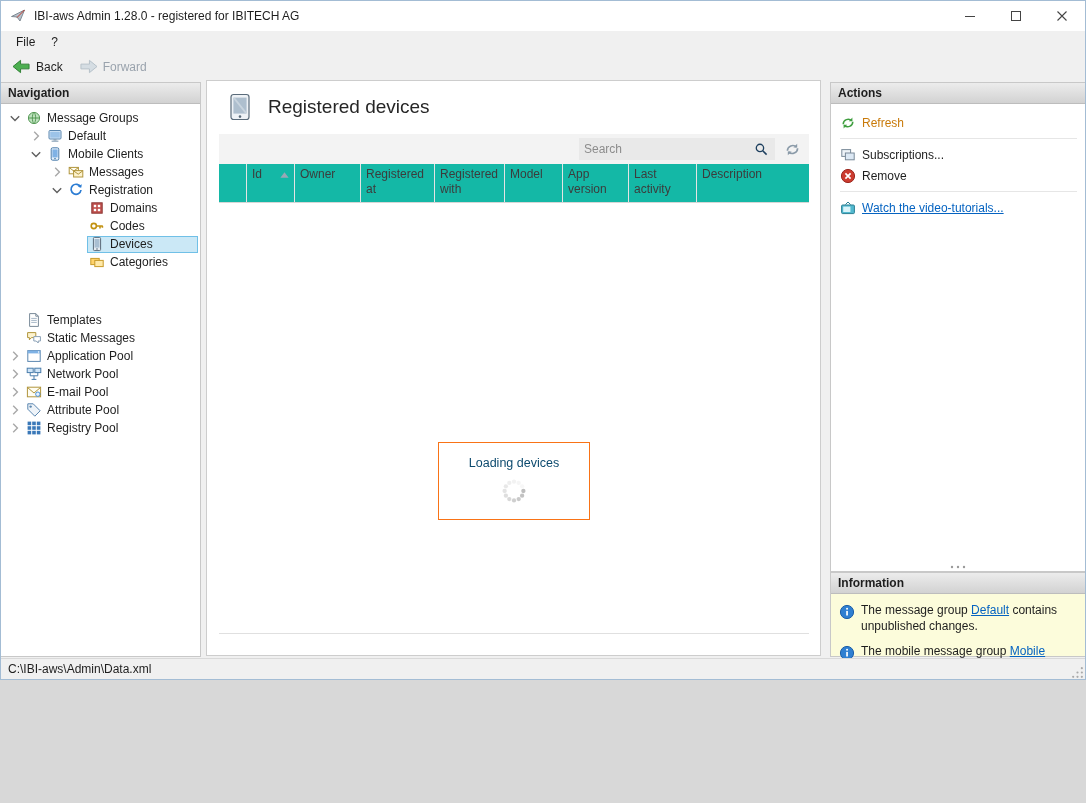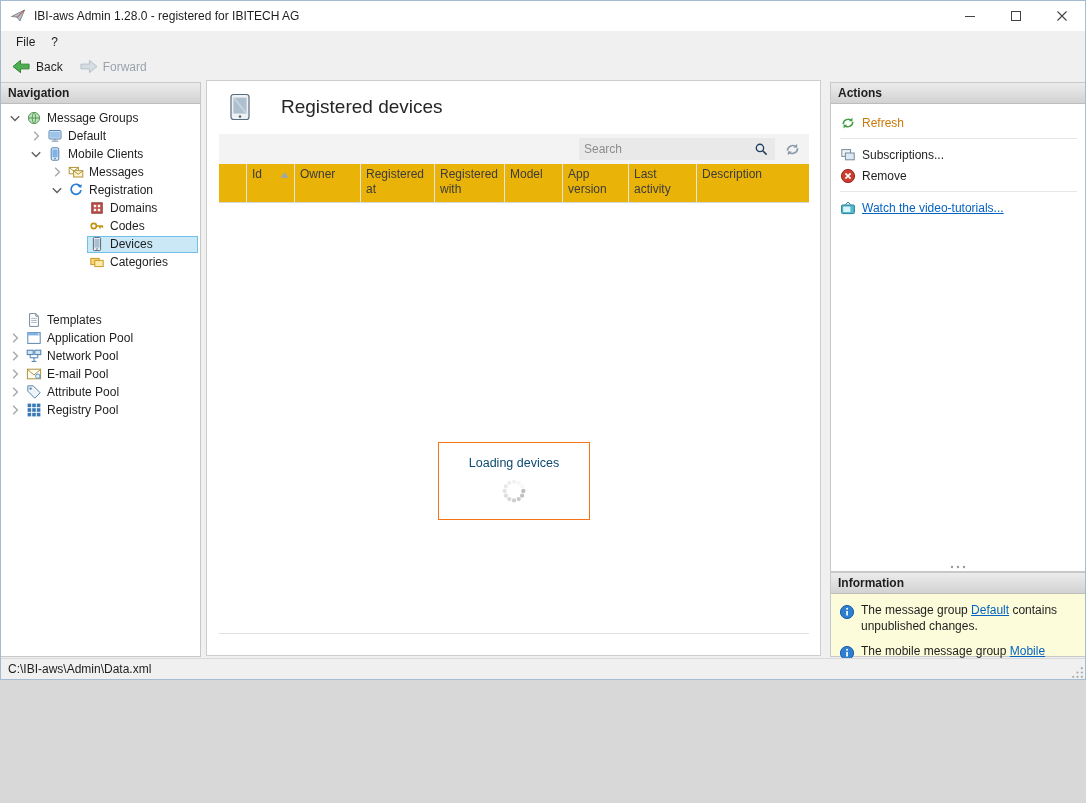--- a/index.html
+++ b/index.html
@@ -32,31 +32,31 @@
   .nav-panel{position:absolute;left:1px;top:82px;width:200px;bottom:23px;background:#fff;border:1px solid #c8c8c8;border-left:none;box-sizing:border-box;}
   .tree{padding-top:5px;}
   .tree-row{display:flex;align-items:center;height:18px;white-space:nowrap;cursor:default;}
   .chev{width:17px;height:16px;flex:none;display:inline-flex;}
   .hl{display:inline-flex;align-items:center;height:17px;padding:0 4px 0 1px;border:1px solid transparent;gap:4px;box-sizing:border-box;}
   .tree-row.selected .hl{background:#cbe8f6;border-color:#70c0e7;flex:1;margin-right:2px;}
   .tree-label{padding-left:1px;}
 
   
   .main-card{position:absolute;left:206px;top:80px;width:615px;bottom:24px;background:#fff;border:1px solid #cdcdcd;box-sizing:border-box;}
-  .main-header{position:absolute;top:0;left:0;right:0;height:52px;display:flex;align-items:center;padding-left:22px;gap:30px;}
+  .main-header{position:absolute;top:0;left:0;right:0;height:52px;display:flex;align-items:center;padding-left:22px;gap:17px;}
   .icon.big{width:22px;height:28px;}
   .main-title{font-size:19px;color:#262626;}
   .search-band{position:absolute;top:53px;left:12px;right:11px;height:30px;background:#f3f3f3;display:flex;align-items:center;justify-content:flex-end;}
   .search-box{width:196px;height:22px;background:#e9e9e9;display:flex;align-items:center;padding:0 7px 0 3px;box-sizing:border-box;}
   .search-input{flex:1;border:none;background:transparent;outline:none;font:inherit;color:#333;min-width:0;}
   .search-input::placeholder{color:#8c8c8c;}
   .search-box .icon{width:14px;height:14px;}
   .grid-refresh{width:34px;display:flex;justify-content:center;cursor:pointer;}
   .grid-refresh .icon{width:17px;height:17px;}
-  .table-header{position:absolute;top:83px;left:12px;right:11px;height:38px;display:flex;border-bottom:1px solid #d6d6d6;background:#eab308;}
+  .table-header{position:absolute;top:83px;left:12px;right:11px;height:38px;display:flex;border-bottom:1px solid #d6d6d6;background:#14b8a6;}
   .th{border-right:1px solid #e4e4e4;padding:3px 5px;color:#3c3c3c;line-height:1.25;display:flex;align-items:flex-start;box-sizing:border-box;}
   .th.blank{width:28px;flex:none;}
   .icon.sort{width:9px;height:6px;margin-left:auto;margin-top:5px;}
   .grid-body{position:absolute;top:121px;left:12px;right:11px;bottom:21px;border-bottom:1px solid #e0e0e0;}
   .loading-box{position:absolute;left:50%;top:240px;transform:translateX(-50%);width:152px;height:78px;border:1px solid #f97316;
     background:#fff;text-align:center;padding-top:13px;box-sizing:border-box;font-size:12.5px;color:#0c4a6e;}
   .icon.spinner{width:30px;height:30px;margin-top:6px;}
 
   
   .right-panel{position:absolute;left:830px;right:1px;top:82px;bottom:23px;}
@@ -286,20 +286,32 @@
           <span class="chev"></span>
           <span class="hl">
             <span class="icon">
               <svg viewBox="0 0 16 16">
                 <path d="M3.6 1.6h6.2l2.6 2.6v10.2H3.6z" fill="#fff" stroke="#7a8a99"></path>
                 <path d="M9.8 1.6v2.6h2.6" fill="none" stroke="#7a8a99"></path>
                 <path d="M5.2 6.4h5.6M5.2 8.4h5.6M5.2 10.4h5.6" stroke="#a8b8c8"></path>
               </svg>
             </span>
             <span class="tree-label">Templates</span>
+          </span>
+        </div>
+        <div class="tree-row" style="padding-left: 6px;">
+          <span class="chev"></span>
+          <span class="hl">
+            <span class="icon">
+              <svg viewBox="0 0 16 16">
+                <path d="M1.6 2.6h8.2v5H5.4L3.4 9.8V7.6H1.6z" fill="#fdf3cf" stroke="#b1953c"></path>
+                <path d="M7.8 6.6h6.6v4.4h-2.2v2l-2-2H7.8z" fill="#fff" stroke="#8aa0b5"></path>
+              </svg>
+            </span>
+            <span class="tree-label">Static Messages</span>
           </span>
         </div>
         <div class="tree-row" style="padding-left: 6px;">
           <span class="chev">
             <svg viewBox="0 0 16 16">
               <path d="M6.2 3.8l4.2 4.2-4.2 4.2" fill="none" stroke="#a8a8a8" stroke-width="1.4"></path>
             </svg>
           </span>
           <span class="hl">
             <span class="icon">

